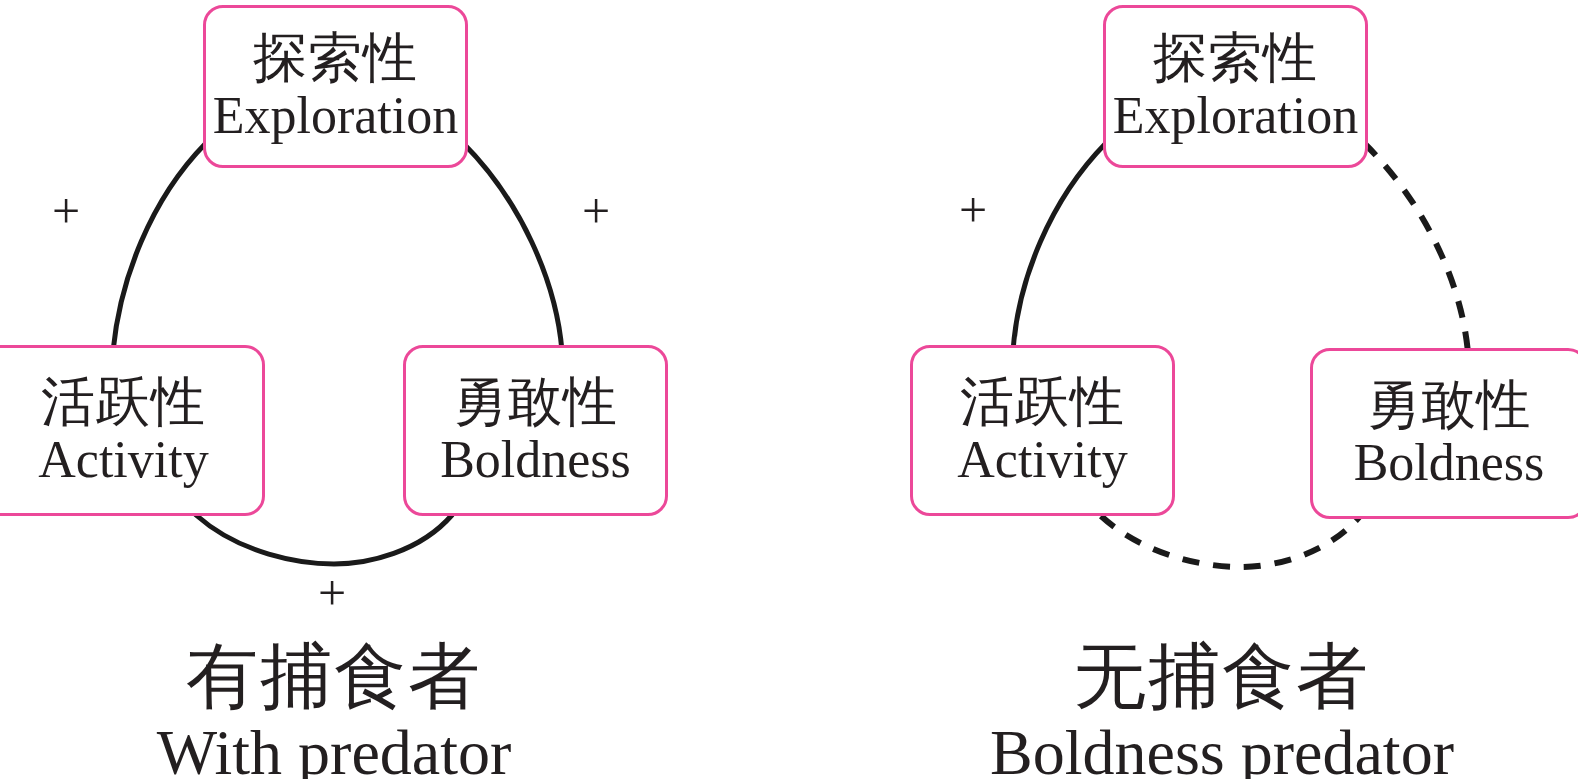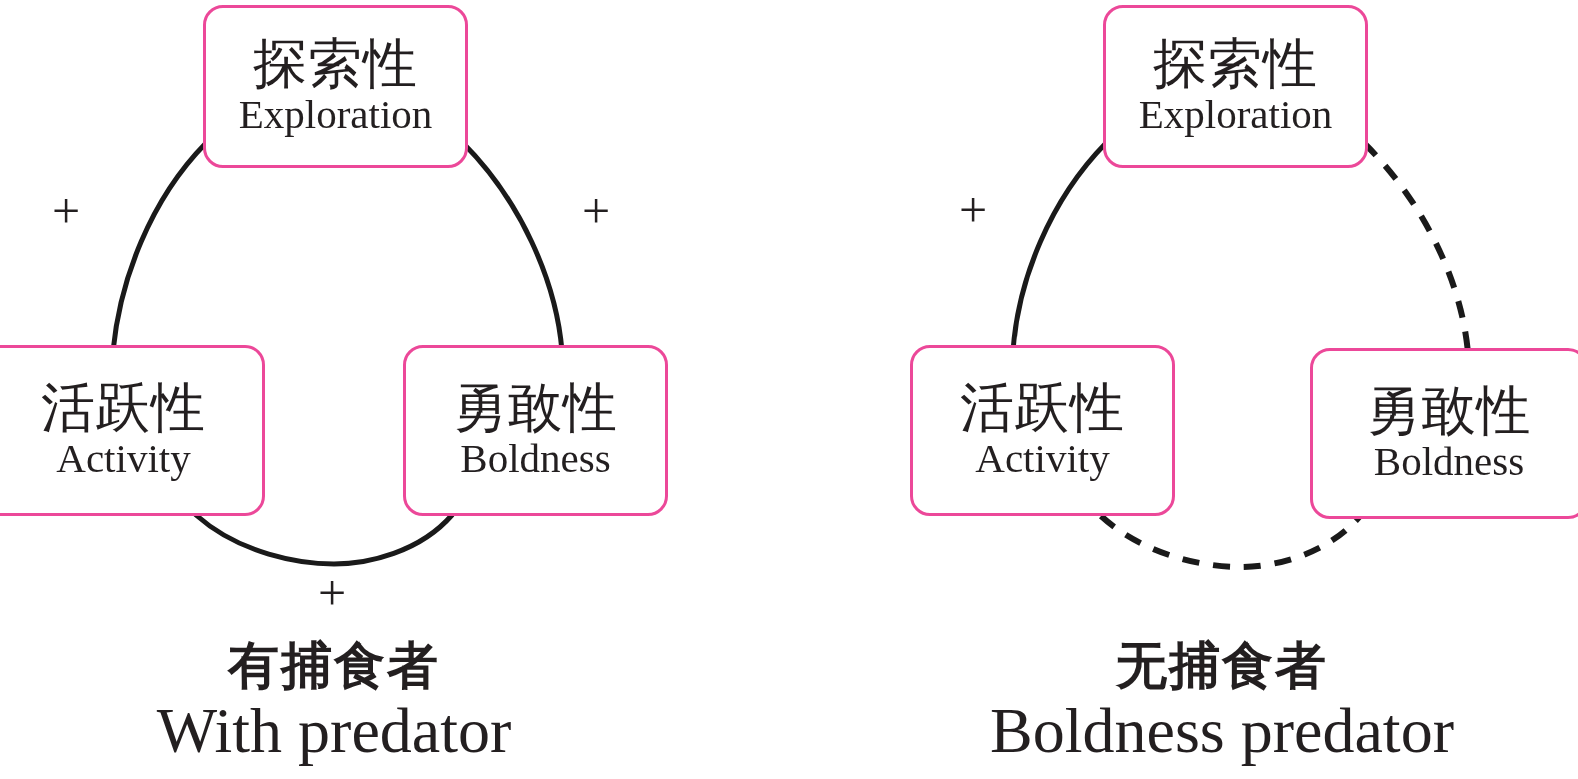--- a/index.html
+++ b/index.html
@@ -38,41 +38,40 @@
     align-items: center;
     justify-content: center;
     line-height: 1.02;
   }
   .node-zh {
     font-size: 54px;
     letter-spacing: 1px;
     white-space: nowrap;
   }
   .node-en {
-    font-size: 41px;
+    font-size: 52px;
     white-space: nowrap;
     margin-top: 2px;
   }
   .sign {
     position: absolute;
     font-size: 50px;
     line-height: 1;
     color: #231f20;
     user-select: none;
   }
   .caption {
     position: absolute;
     text-align: center;
     line-height: 1.06;
   }
   .caption-zh {
-    font-size: 51px;
+    font-size: 72px;
     letter-spacing: 2px;
     white-space: nowrap;
-    font-weight: bold;
   }
   .caption-en {
     font-size: 64px;
     white-space: nowrap;
     margin-top: 4px;
   }
 </style>
 </head>
 <body>
 

